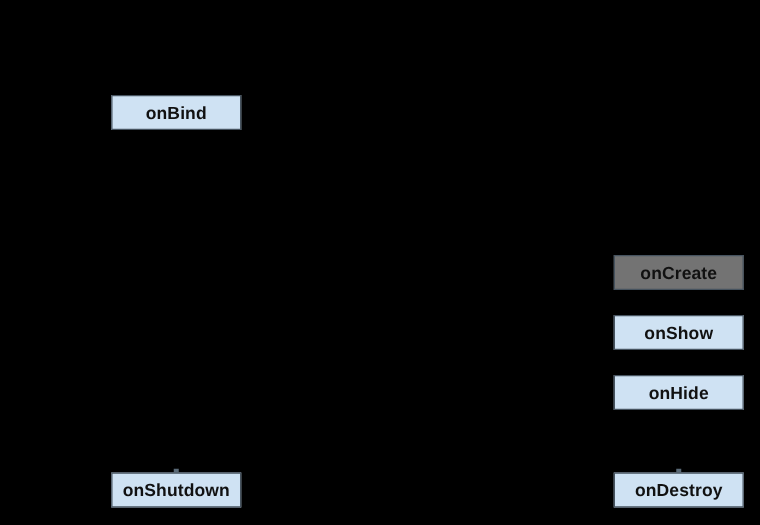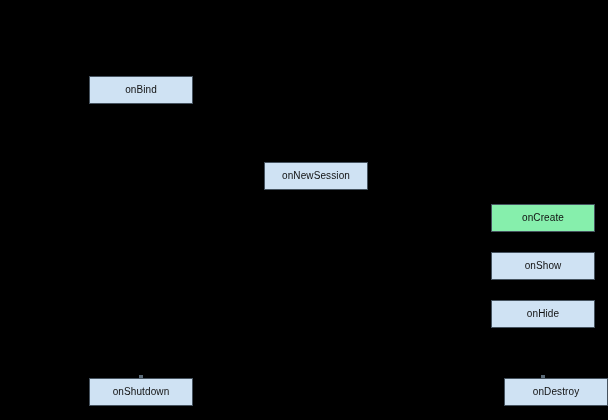--- a/index.html
+++ b/index.html
@@ -13,54 +13,52 @@
     height: 420px;
     overflow: hidden;
     font-family: "Liberation Sans", sans-serif;
   }
   .node {
     position: absolute;
     box-sizing: border-box;
     display: flex;
     align-items: center;
     justify-content: center;
-    font-size: 10px;
+    font-size: 14px;
     line-height: 1;
     letter-spacing: 0.1px;
     user-select: none;
+    font-weight: bold;
   }
   .node-label {
     white-space: nowrap;
   }
   .arrow-mark {
     position: absolute;
     width: 4px;
     height: 3px;
   }
 </style>
 </head>
 <body>
 
 <div id="canvas" style="width: 608px; height: 420px; background: rgb(0, 0, 0);">
     <div class="node" style="left: 89px; top: 76px; width: 104px; height: 28px; background: rgb(207, 226, 243); border: 1px solid rgb(70, 83, 95); color: rgb(17, 17, 17);">
       <span class="node-label">onBind</span>
     </div>
-    <div class="node" style="left: 264px; top: 162px; width: 104px; height: 28px; background: rgb(207, 226, 243); border: 1px solid rgb(70, 83, 95); color: rgb(17, 17, 17);">
-      <span class="node-label">onNewSession</span>
-    </div>
-    <div class="node" style="left: 491px; top: 204px; width: 104px; height: 28px; background: #86efac; border: 1px solid rgb(70, 83, 95); color: rgb(17, 17, 17);">
+    <div class="node" style="left: 491px; top: 204px; width: 104px; height: 28px; background: #737373; border: 1px solid rgb(70, 83, 95); color: rgb(17, 17, 17);">
       <span class="node-label">onCreate</span>
     </div>
     <div class="node" style="left: 491px; top: 252px; width: 104px; height: 28px; background: rgb(207, 226, 243); border: 1px solid rgb(70, 83, 95); color: rgb(17, 17, 17);">
       <span class="node-label">onShow</span>
     </div>
     <div class="node" style="left: 491px; top: 300px; width: 104px; height: 28px; background: rgb(207, 226, 243); border: 1px solid rgb(70, 83, 95); color: rgb(17, 17, 17);">
       <span class="node-label">onHide</span>
     </div>
     <div class="node" style="left: 89px; top: 378px; width: 104px; height: 28px; background: rgb(207, 226, 243); border: 1px solid rgb(70, 83, 95); color: rgb(17, 17, 17); text-align: right;">
       <span class="node-label">onShutdown</span>
     </div>
-    <div class="node" style="left: 504px; top: 378px; width: 104px; height: 28px; background: rgb(207, 226, 243); border: 1px solid rgb(70, 83, 95); color: rgb(17, 17, 17);">
+    <div class="node" style="left: 491px; top: 378px; width: 104px; height: 28px; background: rgb(207, 226, 243); border: 1px solid rgb(70, 83, 95); color: rgb(17, 17, 17);">
       <span class="node-label">onDestroy</span>
     </div>
     <div class="arrow-mark" style="left: 139px; top: 375px; background: rgb(90, 106, 119);"></div>
     <div class="arrow-mark" style="left: 541px; top: 375px; background: rgb(90, 106, 119);"></div>
   </div>
 
 </body></html>

